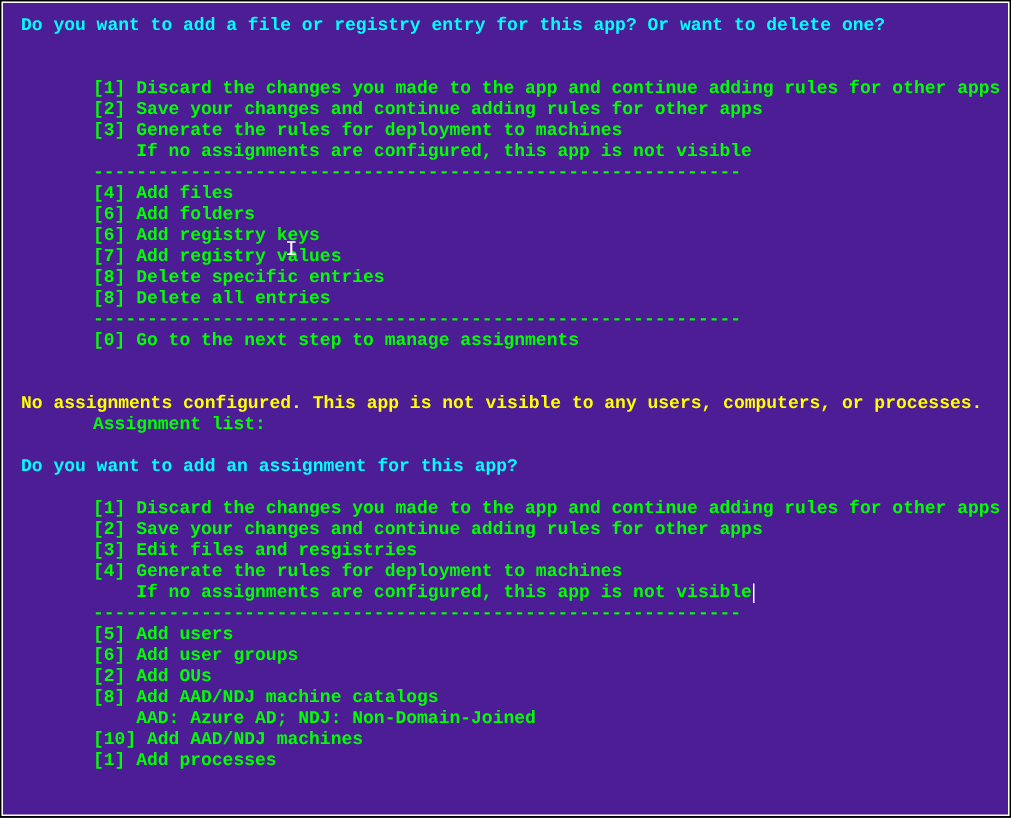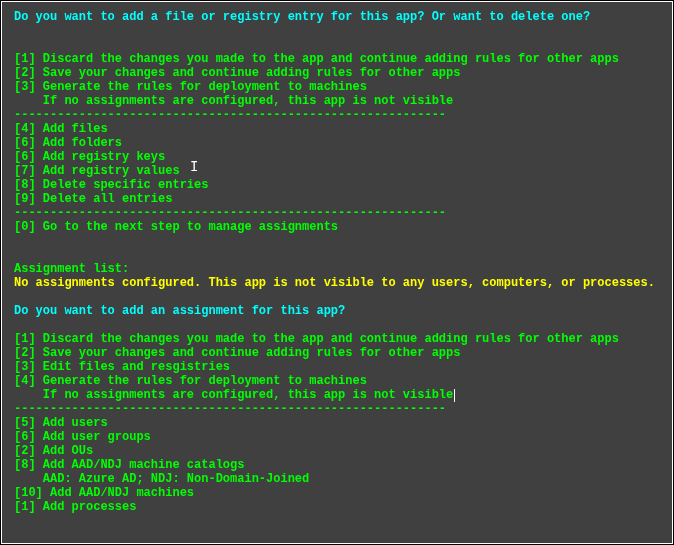--- a/index.html
+++ b/index.html
@@ -6,31 +6,31 @@
     body {
       background: #000;
       width: 674px;
       height: 545px;
       overflow: hidden;
       font-family: 'Courier New', Consolas, monospace;
       font-size: 12px;
       line-height: 14px;
     }
     .console {
-      background: #404040;
+      background: #4c1d95;
       border: 1px solid #fff;
       width: 672px;
       height: 543px;
       margin: 1px;
       padding: 8px 12px;
       overflow: hidden;
       position: relative;
     }
     .line { white-space: pre; font-weight: bold; }
-    .green { color: #00ff00; }
+    .green { color: #00ff00; margin-left: 48px; }
     .white { color: #ffffff; }
     .yellow  { color: #ffff00; }
     .cyan { color: #00ffff; }
     .cursor {
       position: absolute;
       left: 188px;
       top: 158px;
       color: #ffffff;
       font-size: 14px;
       pointer-events: none;
@@ -54,27 +54,27 @@
   <div class="line green">[1] Discard the changes you made to the app and continue adding rules for other apps</div>
   <div class="line green">[2] Save your changes and continue adding rules for other apps</div>
   <div class="line green">[3] Generate the rules for deployment to machines</div>
   <div class="line green">    If no assignments are configured, this app is not visible</div>
   <div class="line green">------------------------------------------------------------</div>
   <div class="line green">[4] Add files</div>
   <div class="line green">[6] Add folders</div>
   <div class="line green">[6] Add registry keys</div>
   <div class="line green">[7] Add registry values</div>
   <div class="line green">[8] Delete specific entries</div>
-  <div class="line green">[9] Delete all entries</div>
+  <div class="line green">[8] Delete all entries</div>
   <div class="line green">------------------------------------------------------------</div>
   <div class="line green">[0] Go to the next step to manage assignments</div>
   <div class="line">&nbsp;</div>
   <div class="line">&nbsp;</div>
+  <div class="line yellow">No assignments configured. This app is not visible to any users, computers, or processes.</div>
   <div class="line green">Assignment list:</div>
-  <div class="line yellow">No assignments configured. This app is not visible to any users, computers, or processes.</div>
   <div class="line">&nbsp;</div>
   <div class="line cyan">Do you want to add an assignment for this app?</div>
   <div class="line">&nbsp;</div>
   <div class="line green">[1] Discard the changes you made to the app and continue adding rules for other apps</div>
   <div class="line green">[2] Save your changes and continue adding rules for other apps</div>
   <div class="line green">[3] Edit files and resgistries</div>
   <div class="line green">[4] Generate the rules for deployment to machines</div>
   <div class="line green"><span>    If no assignments are configured, this app is not visible</span><span class="caret"></span></div>
   <div class="line green">------------------------------------------------------------</div>
   <div class="line green">[5] Add users</div>

